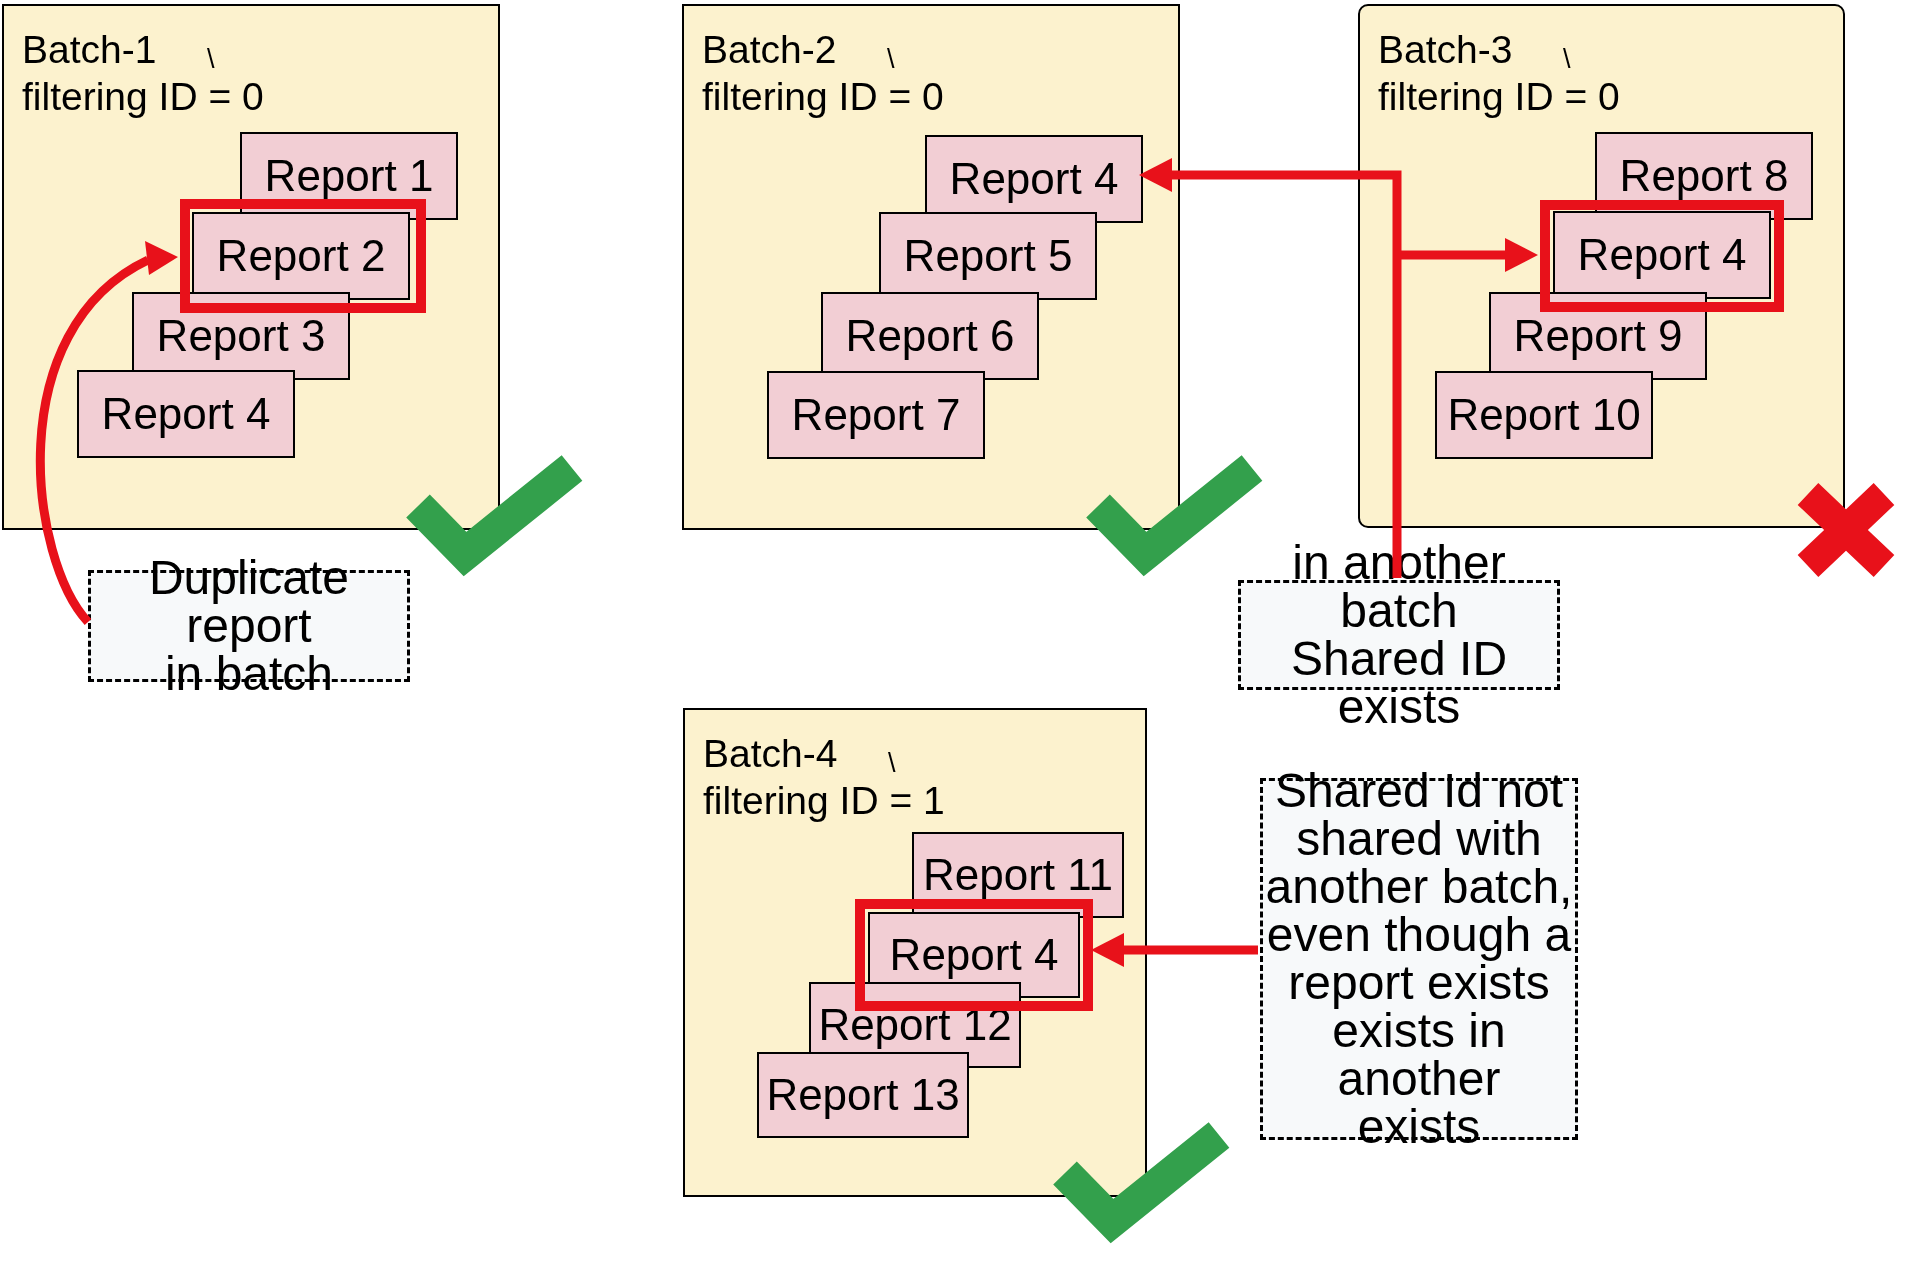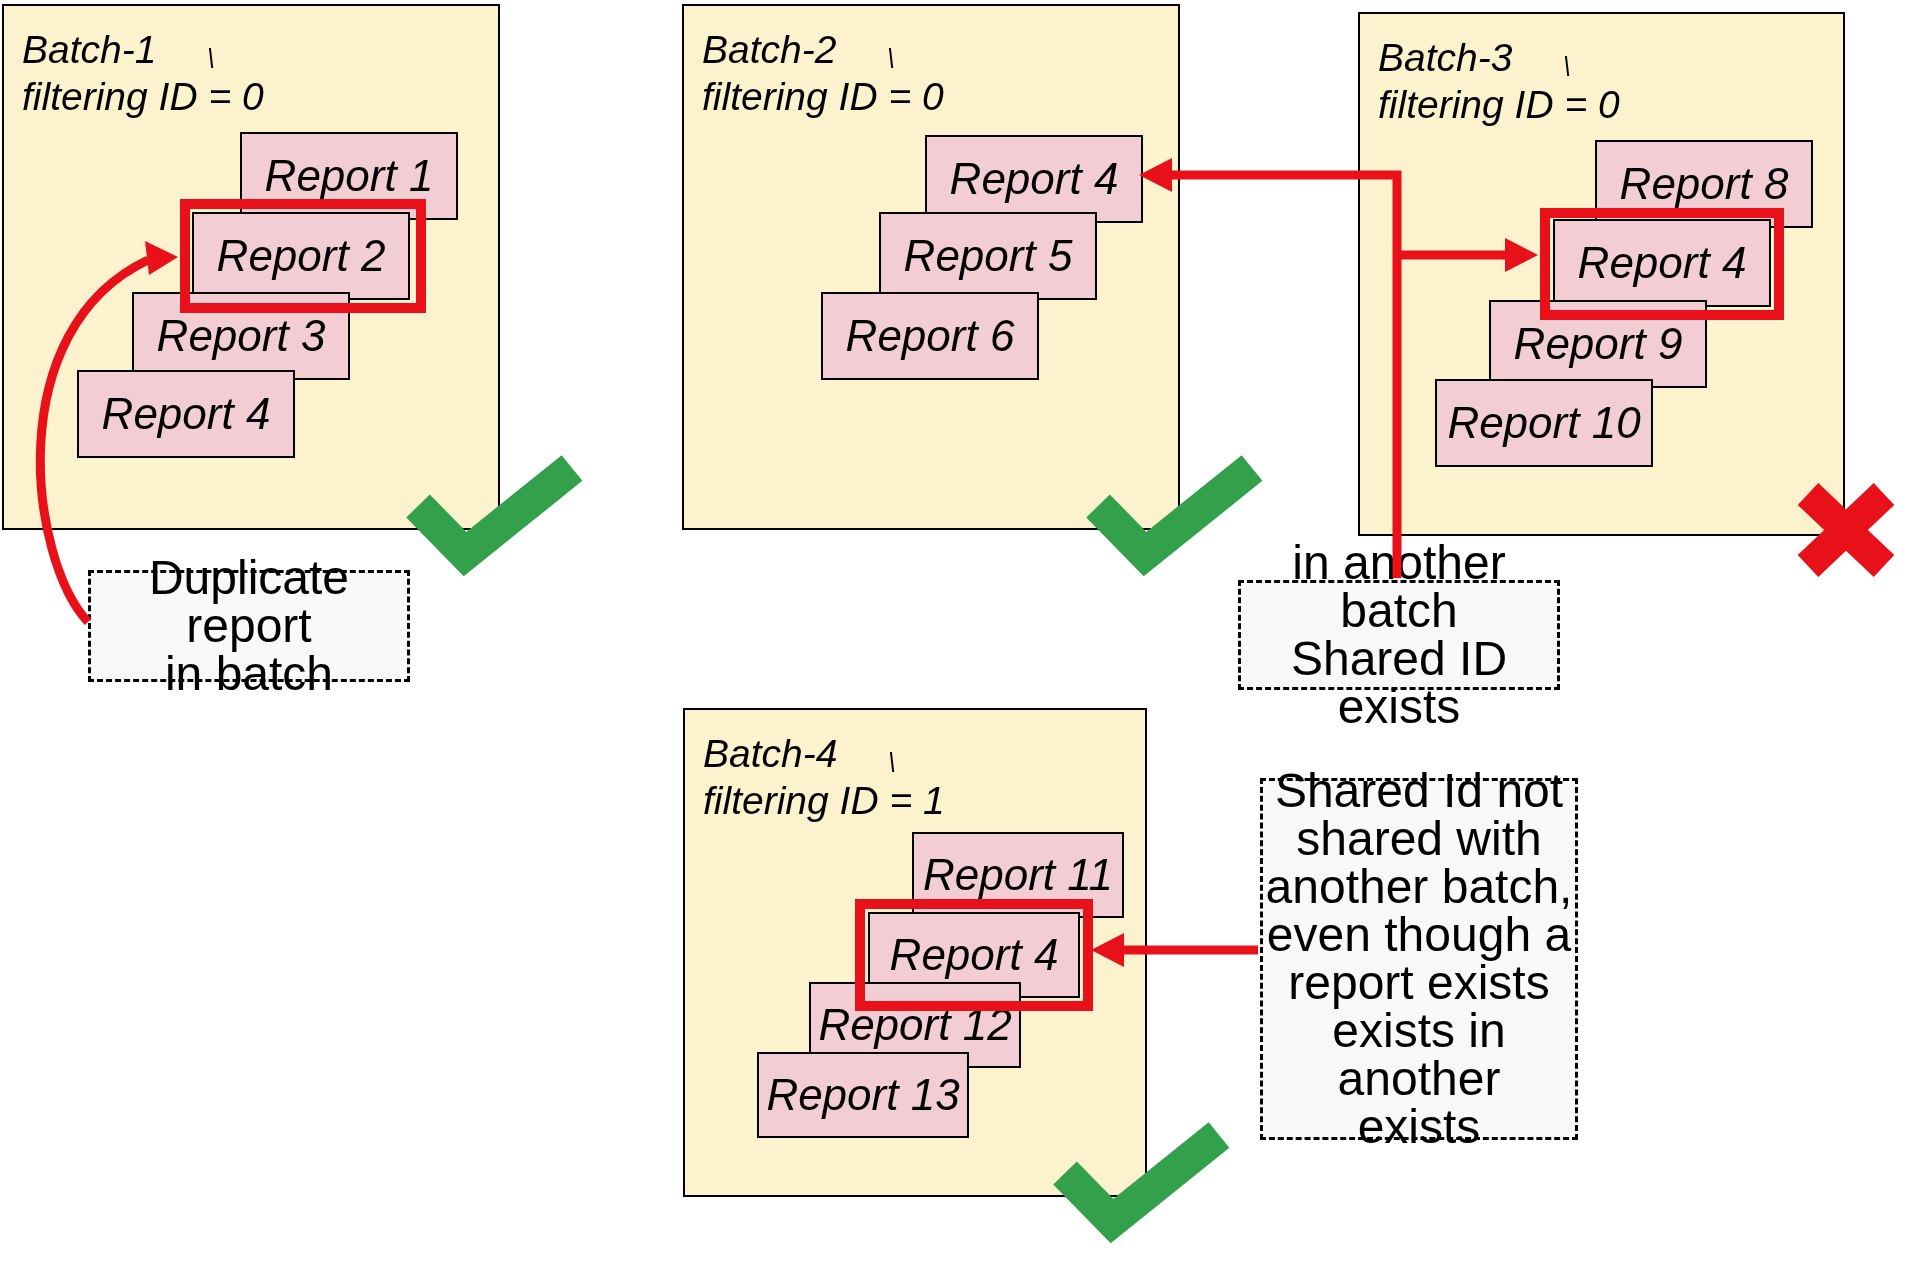--- a/index.html
+++ b/index.html
@@ -12,25 +12,24 @@
   #canvas {
     position: relative;
     width: 1921px; height: 1270px;
     background: var(--canvas-bg, #fff);
     overflow: hidden;
   }
   .batch {
     position: absolute;
     background: var(--batch-bg, #fcf2ce);
     border: 2px solid var(--batch-border, #000);
-    font-style: italic;
   }
   .batch-1 { left: 2px;    top: 4px;   width: 498px; height: 526px; }
   .batch-2 { left: 682px;  top: 4px;   width: 498px; height: 526px; }
-  .batch-3 { left: 1358px; top: 12px;   width: 487px; height: 524px; }
+  .batch-3 { left: 1358px; top: 4px;   width: 487px; height: 524px; border-radius: 10px; }
   .batch-4 { left: 683px;  top: 708px; width: 464px; height: 489px; }
   .batch-title {
     position: absolute; left: 18px; top: 20px;
     font-size: 39px; line-height: 47px; white-space: pre;
   }
   .tick {
     position: absolute; left: 203px; top: 40px;
     font-size: 27px; line-height: 27px;
   }
   .card {
@@ -83,20 +82,21 @@
     <div class="card" style="left:73px;top:364px">Report 4</div>
     <div class="highlight" style="left:176px;top:193px;width:246px;height:114px"></div>
   </div>
 
   <div class="batch batch-2">
     <div class="batch-title"><span>Batch-2</span><br><span>filtering ID = 0</span></div>
     <span class="tick">\</span>
     <div class="card" style="left:241px;top:129px">Report 4</div>
     <div class="card" style="left:195px;top:206px">Report 5</div>
     <div class="card" style="left:137px;top:286px">Report 6</div>
+    <div class="card" style="left:83px;top:365px">Report 7</div>
   </div>
 
   <div class="batch batch-3">
     <div class="batch-title"><span>Batch-3</span><br><span>filtering ID = 0</span></div>
     <span class="tick">\</span>
     <div class="card" style="left:235px;top:126px">Report 8</div>
     <div class="card" style="left:193px;top:205px">Report 4</div>
     <div class="card" style="left:129px;top:286px">Report 9</div>
     <div class="card" style="left:75px;top:365px">Report 10</div>
     <div class="highlight" style="left:180px;top:194px;width:244px;height:112px"></div>

